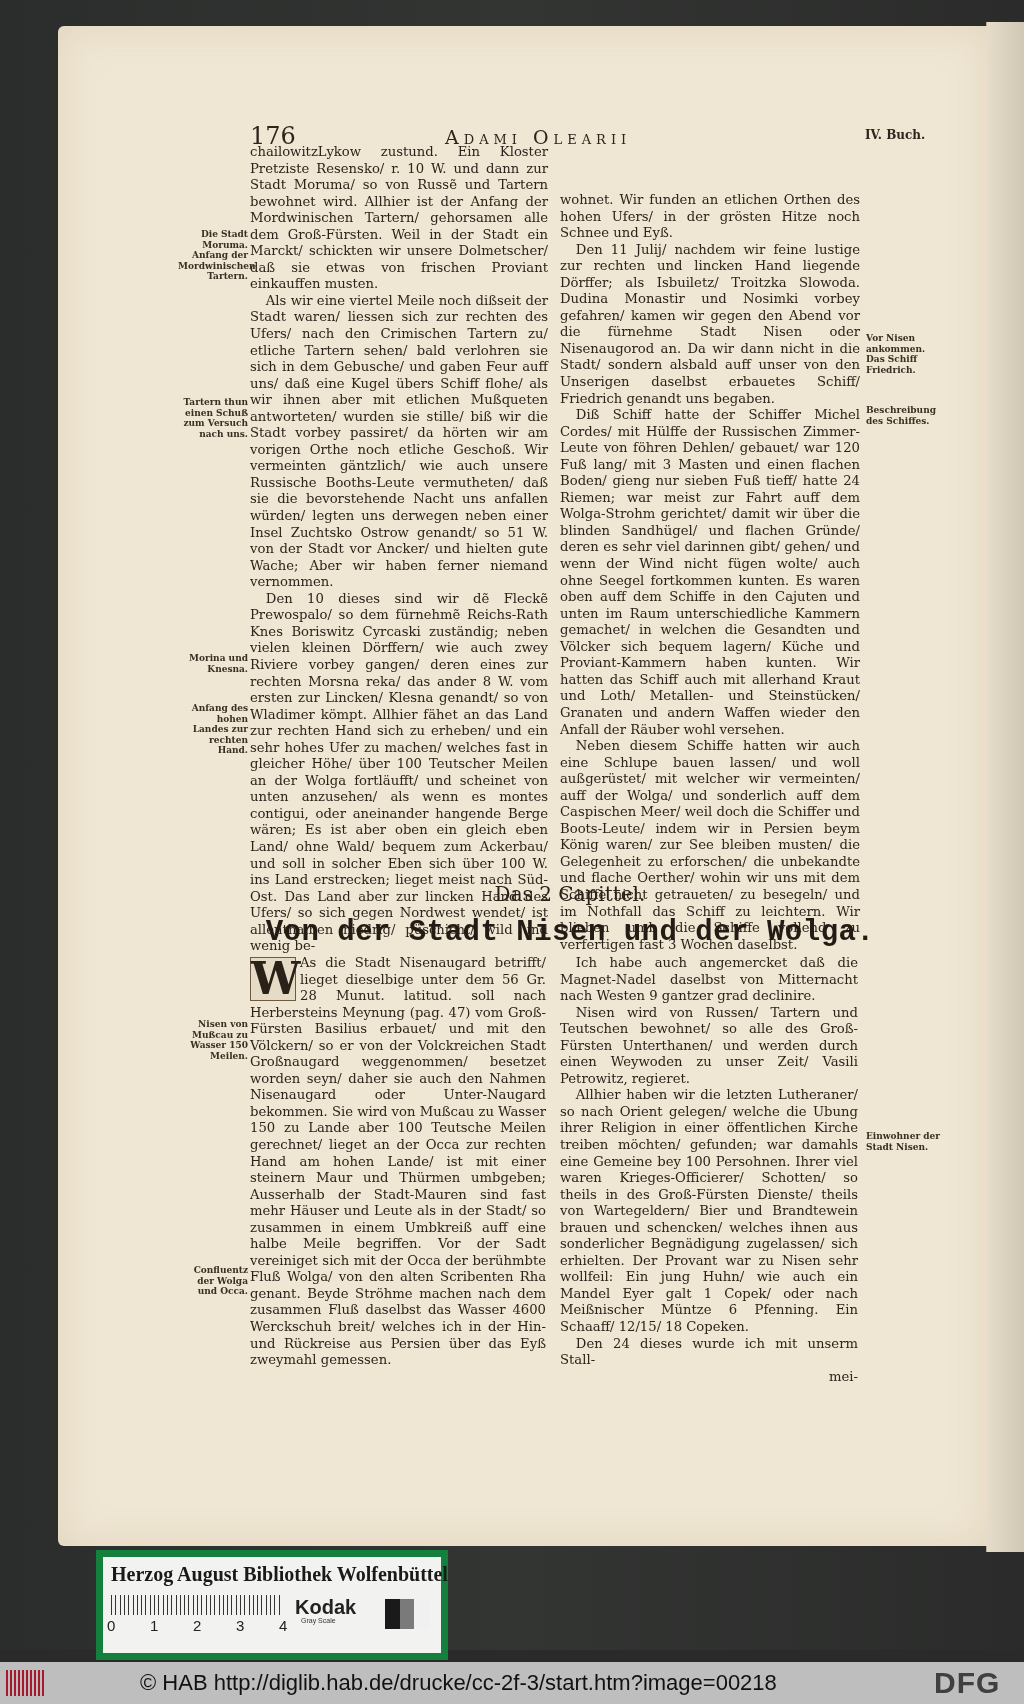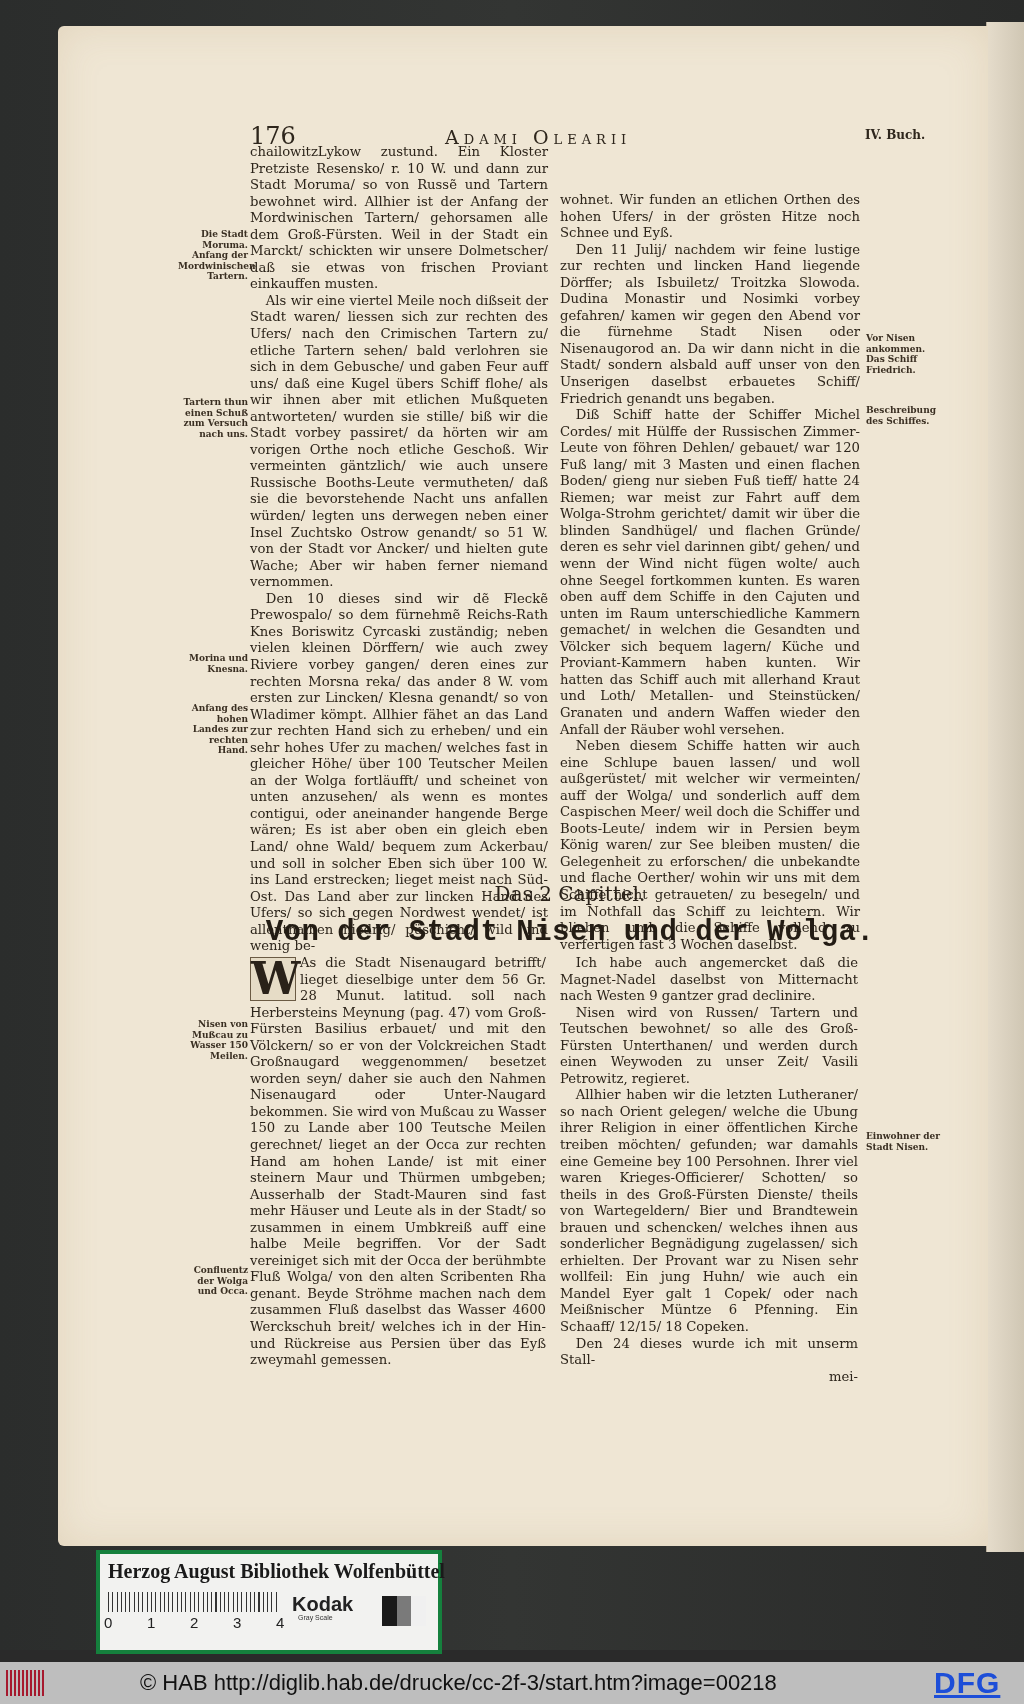--- a/index.html
+++ b/index.html
@@ -61,21 +61,21 @@
     font-size:29px; font-weight:bold; color:#231c14; letter-spacing:0.5px;font-family:Liberation Mono, monospace;
   }
   .drop-cap {
     float:left; width:44px; height:42px; margin:2px 4px 0 0;
     font-size:44px; line-height:42px; font-weight:bold; color:#2a2219;
     border:1px solid #6b5b44; text-align:center; background:#e6dcc6;
   }
 
   .label-card {
     position:absolute; left:96px; top:1550px; width:338px; height:96px;
-    background:#f2f2f0; border:4px solid #15803d;
+    background:#f2f2f0; border:7px solid #15803d;
   }
   .library-name {
     position:absolute; left:8px; top:6px; font-family:"Liberation Serif", serif;
     font-weight:bold; font-size:20px; color:#1a1a1a; white-space:nowrap;
   }
   .ruler { position:absolute; left:8px; top:38px; width:190px; height:34px; }
   .ruler-ticks {
     position:absolute; left:0; top:0; width:172px; height:20px;
     background:repeating-linear-gradient(90deg,#333 0 1px,transparent 1px 4.3px);
   }
@@ -92,21 +92,21 @@
     background:#bebebe;
   }
   .hab-logo { position:absolute; left:6px; top:8px; width:40px; height:26px;
     background:repeating-linear-gradient(90deg,#a6192e 0 2px,transparent 2px 4px); }
   .copyright {
     position:absolute; left:140px; top:8px; font-family:"Liberation Sans", sans-serif;
     font-size:22px; color:#111; white-space:nowrap;
   }
   .dfg-logo {
     position:absolute; left:934px; top:4px; font-family:"Liberation Sans", sans-serif;
-    font-size:30px; font-weight:bold; color:#1d4ed8; letter-spacing:1px;text-decoration:underline;
+    font-size:30px; font-weight:bold; color:#404040; letter-spacing:1px;
   }
 </style>
 </head>
 <body>
 
 <div class="scan-bg"></div>
 <div class="page-edge"></div>
 
 <div class="page"></div>
 

